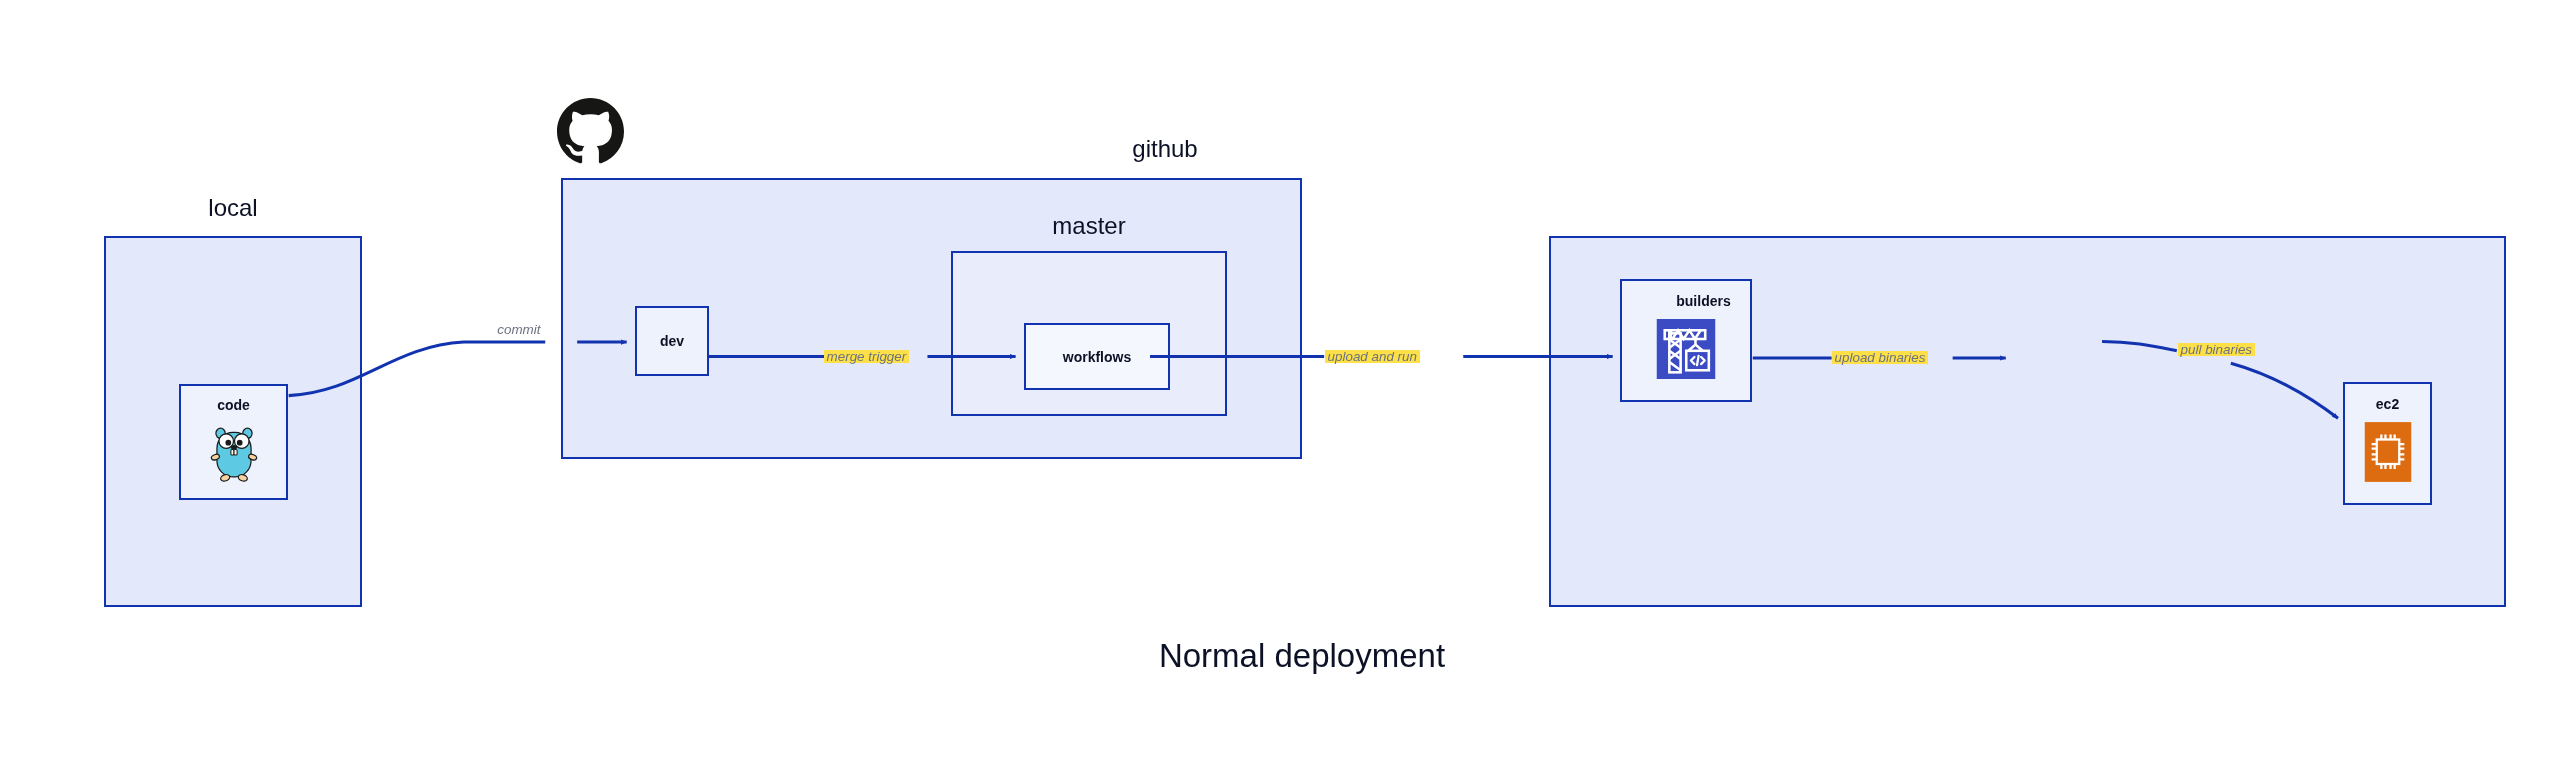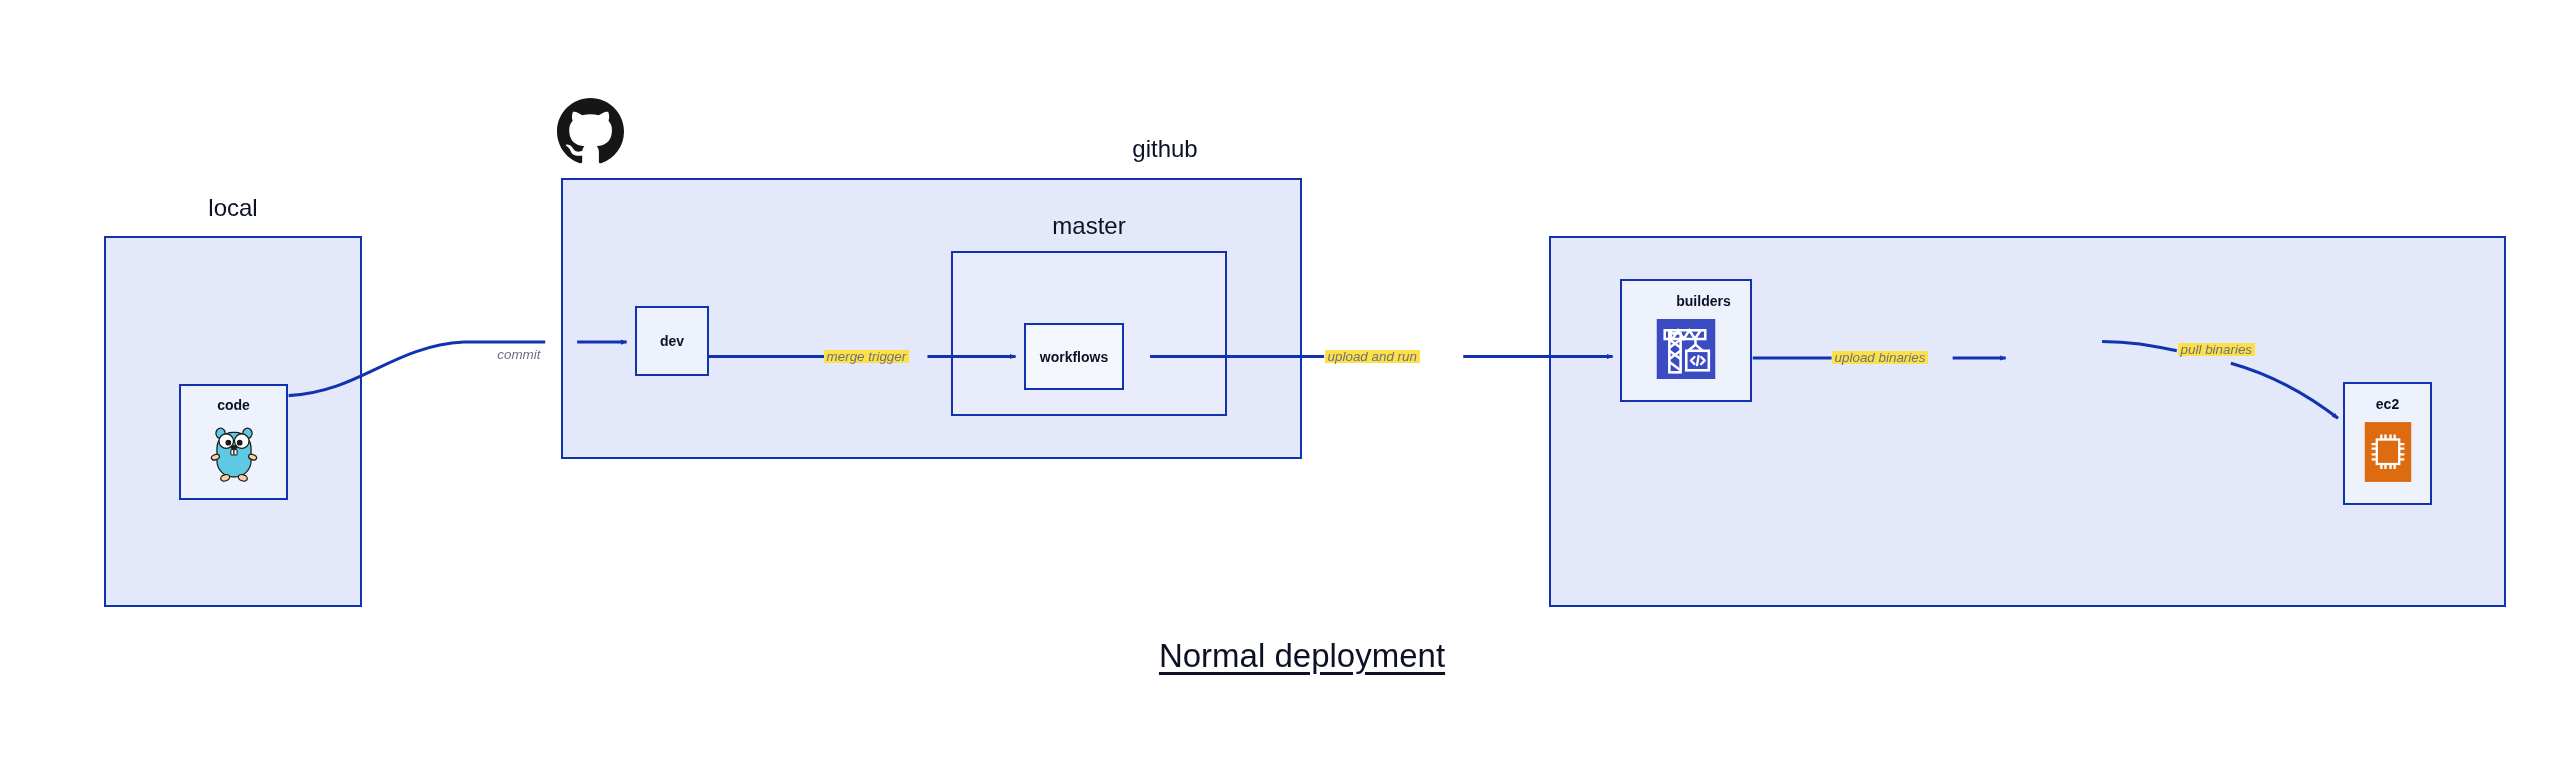--- a/index.html
+++ b/index.html
@@ -18,21 +18,21 @@
   .node.center-label{display:flex;align-items:center;justify-content:center;}
   .node.center-label .node-label{position:static;}
   .node-icon{position:absolute;left:50%;transform:translateX(-50%);}
 
   .edge-label{position:absolute;color:#6b7280;font-style:italic;font-size:13.4px;
               line-height:13.4px;white-space:nowrap;background:#ffffff;padding:0 2.6px;}
   .edge-label.onzone{background:#fde047;}
 
   #title{position:absolute;left:0;width:2604px;text-align:center;color:#0d1126;
          font-size:33px;line-height:33px;}
-  #title span{text-decoration:underline;text-underline-offset:5.2px;}
+  #title span{text-underline-offset:5.2px;}
 
   .gh-logo{position:absolute;}
 </style>
 </head>
 <body>
 
 <div id="stage">
 
   <div class="zone" style="left:104px;top:236px;width:258px;height:371px;"></div>
   <div class="zone-label" style="left:104px;top:196px;width:258px;text-align:center;">local</div>
@@ -87,21 +87,21 @@
           <rect x="50" y="53" width="6" height="11" rx="2"></rect>
         </g>
       </svg>
     </div>
   </div>
 
   <div class="node center-label" style="left:635px;top:306px;width:74px;height:70px;">
     <div class="node-label">dev</div>
   </div>
 
-  <div class="node center-label" style="left:1024px;top:323px;width:100px;height:67px;background:#f5f7fe;">
+  <div class="node center-label" style="left:1024px;top:323px;width:146px;height:67px;background:#f5f7fe;">
     <div class="node-label">workflows</div>
   </div>
 
   <div class="node" style="left:1620px;top:279px;width:132px;height:123px;">
     <div class="node-label" style="top:13px;padding-left:35px;">builders</div>
     <div class="node-icon" style="top:38px;">
       <svg width="59" height="60" viewBox="0 0 115 117">
         <rect x="0" y="0" width="115" height="117" fill="#3b4bc4"></rect>
         <g fill="none" stroke="#ffffff" stroke-width="5">
 
@@ -165,21 +165,21 @@
       <path d="M2840 692 L3130 692" marker-end="url(#ah)"></path>
 
       <path d="M3402 695 L3555 695"></path>
       <path d="M3790 695 L3893 695" marker-end="url(#ah)"></path>
 
       <path d="M4080 663 C 4140 663 4180 672 4225 681"></path>
       <path d="M4330 705 C 4420 730 4490 775 4538 812" marker-end="url(#ah)"></path>
     </g>
   </svg>
 
-  <div class="edge-label" style="left:543px;top:348px;transform:translateX(-100%);">commit</div>
+  <div class="edge-label" style="left:543px;top:323px;transform:translateX(-100%);">commit</div>
   <div class="edge-label onzone" style="left:824px;top:350px;">merge trigger</div>
   <div class="edge-label onzone" style="left:1325px;top:350px;">upload and run</div>
   <div class="edge-label onzone" style="left:1832px;top:351px;">upload binaries</div>
   <div class="edge-label onzone" style="left:2178px;top:343px;">pull binaries</div>
 
   <div id="title" style="top:639px;">
     <span>Normal deployment</span>
   </div>
 
 </div>

